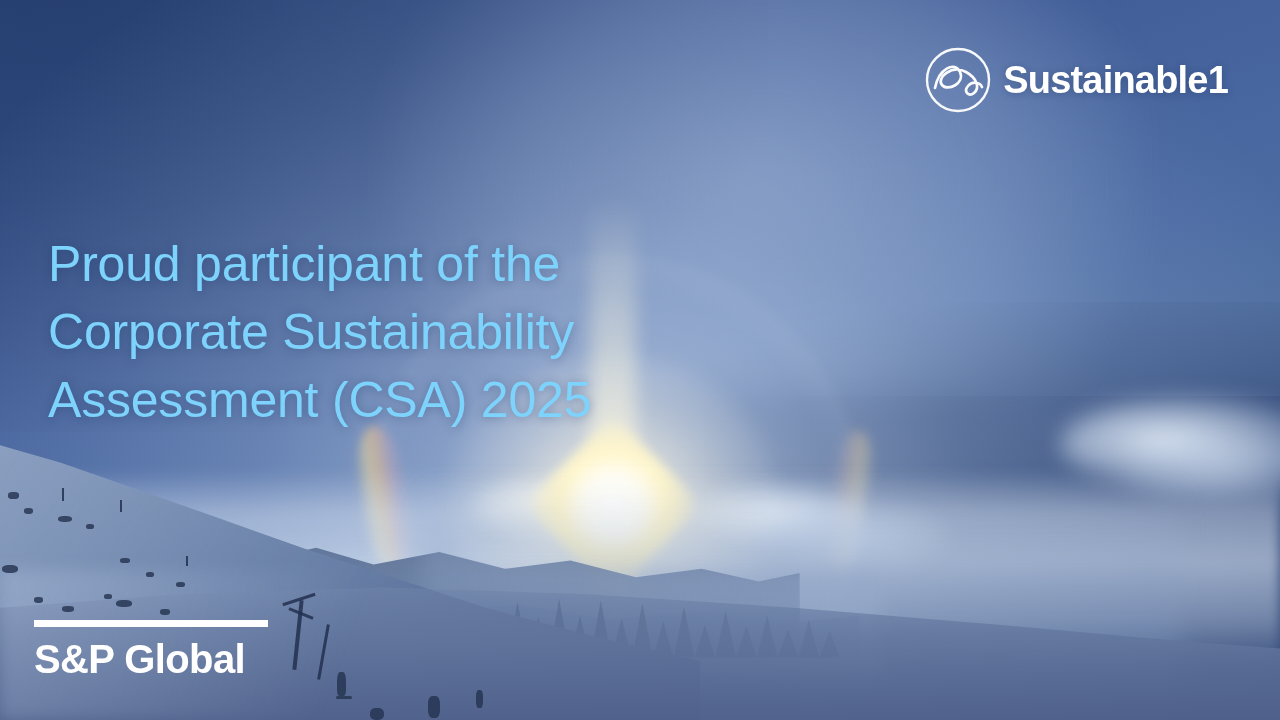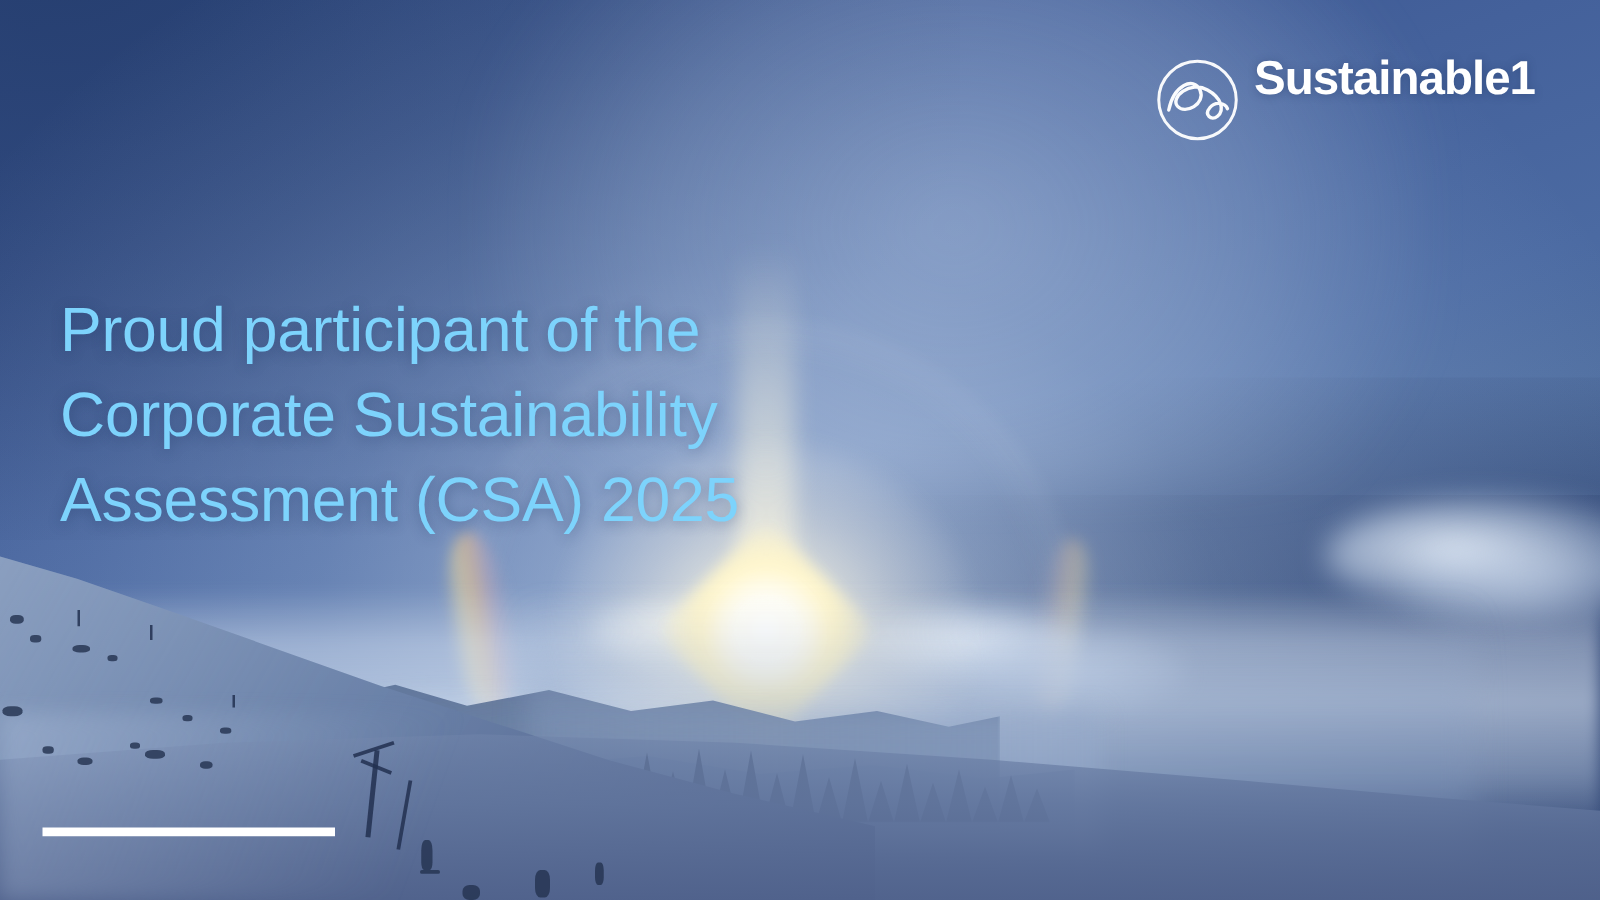--- a/index.html
+++ b/index.html
@@ -333,20 +333,21 @@
     letter-spacing: -0.2px;
     text-shadow: 0 1px 10px rgba(30,52,96,0.38);
     white-space: pre-line;
   }
 
   .s1-logo {
     position: absolute;
     right: 52px;
     top: 44px;
     display: flex;
+    align-items: center;
     gap: 9px;
   }
   .s1-mark { width: 72px; height: 72px; display:block; }
   .s1-word {
     color: #ffffff;
     font-size: 38px;
     font-weight: 700;
     letter-spacing: -0.8px;
     line-height: 1;
     white-space: nowrap;
@@ -459,15 +460,16 @@
     </span>
     <span class="s1-word">Sustainable1</span>
   </div>
 
   <h1 class="headline">Proud participant of the
 Corporate Sustainability
 Assessment (CSA) 2025</h1>
 
   <div class="sp-logo">
     <div class="sp-rule"></div>
+    <div class="sp-word">S&amp;P Global</div>
   </div>
 
 </div>
 
 </body></html>

